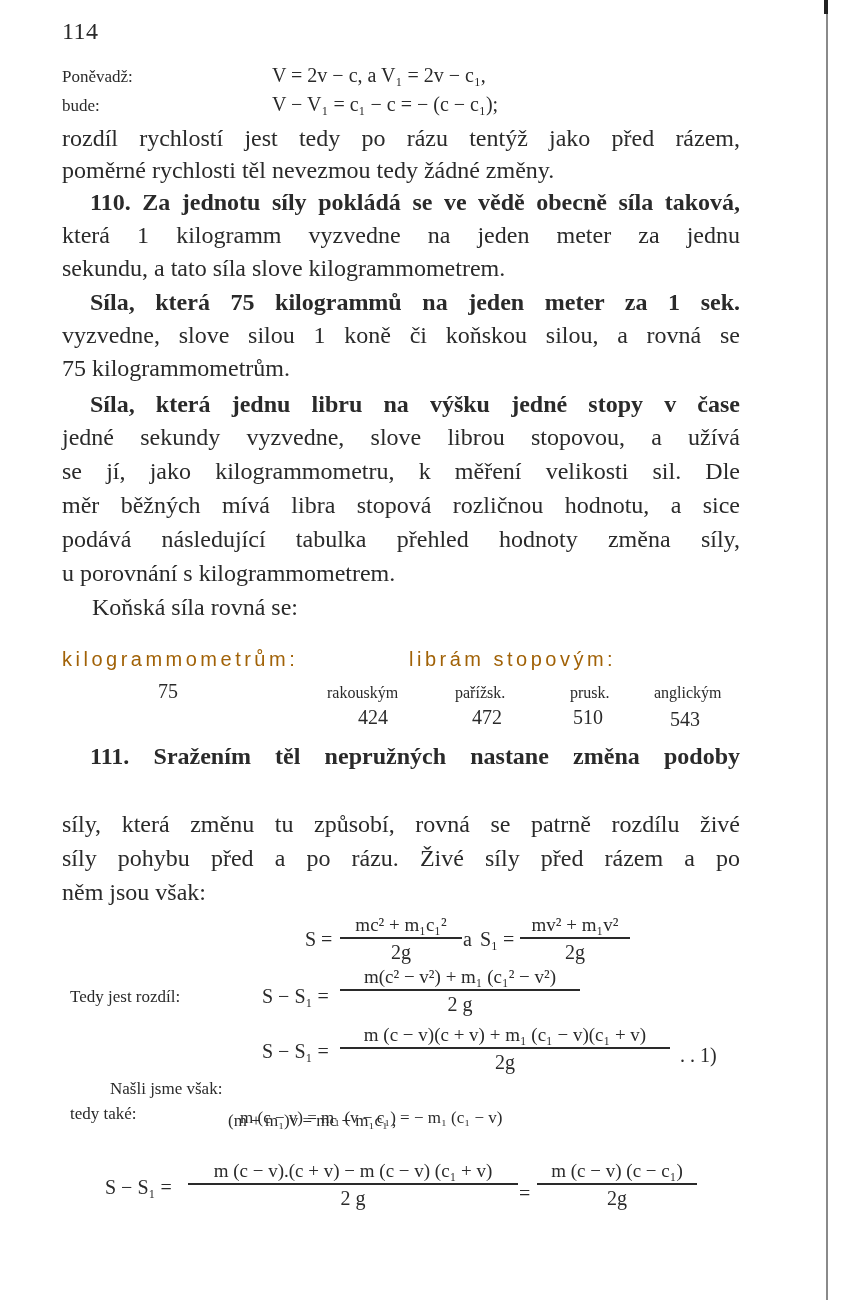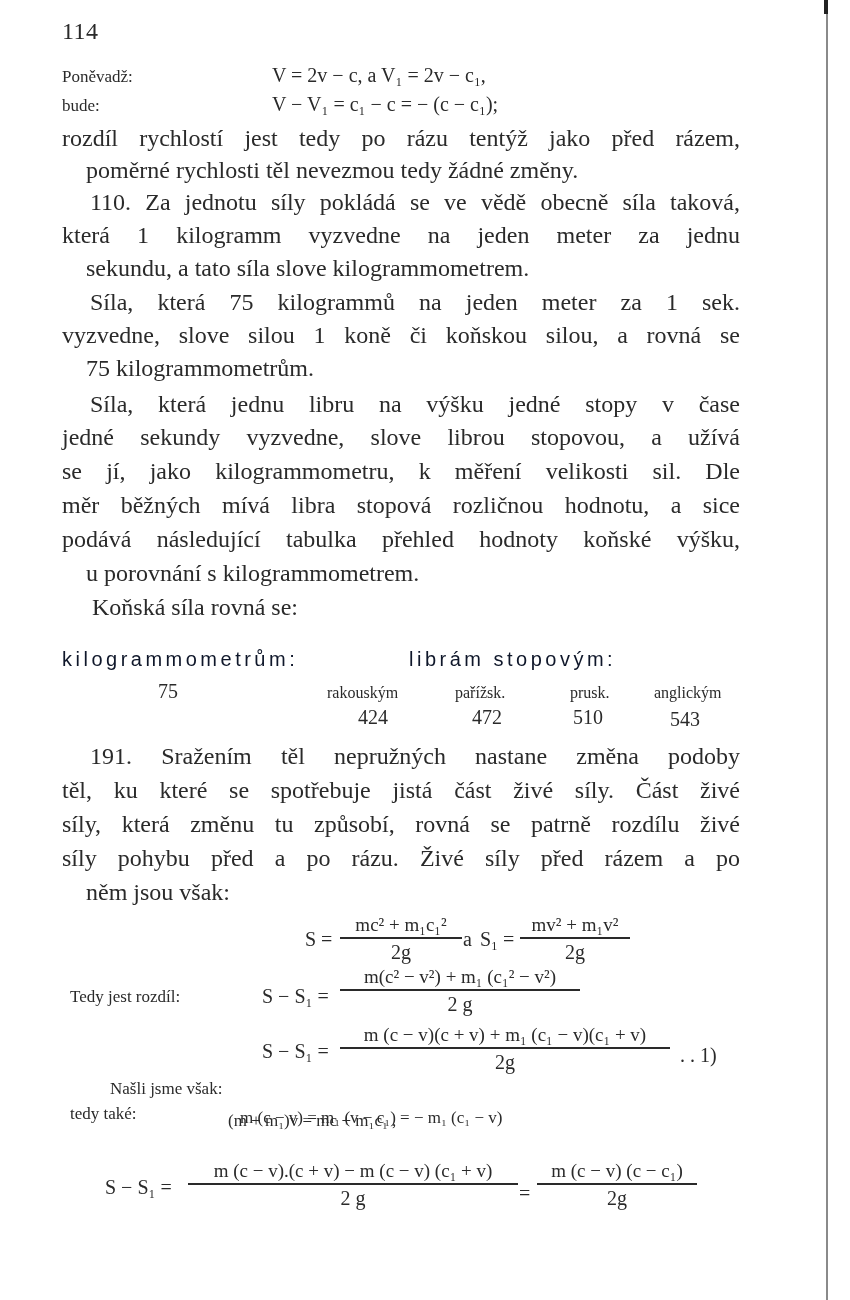--- a/index.html
+++ b/index.html
@@ -8,24 +8,24 @@
       font-family:"Liberation Serif","DejaVu Serif",serif; color:#2a2a2a;
     }
     .page { position:absolute; left:0; top:0; width:850px; height:1300px; }
     .edge-line { position:absolute; left:826px; top:0; width:1.5px; height:1300px; background:#8a8a8a; }
     .edge-top { position:absolute; left:824px; top:0; width:4px; height:14px; background:#222; }
     .pageno { position:absolute; left:62px; top:18px; font-size:24px; letter-spacing:0.5px; }
     .abs { position:absolute; white-space:nowrap; }
     .small { font-size:17px; }
     .body-line { position:absolute; left:62px; width:678px; font-size:24px; line-height:30px; white-space:nowrap;
                  text-align:justify; text-align-last:justify; }
-    .indent { left:90px; width:650px; }
-    .last { text-align-last:left;margin-left:24px; }
+    .indent { left:90px; width:650px;font-weight:bold; }
+    .last { text-align-last:left; }
     .eq { font-size:20px; }
-    .spaced { font-family:"Liberation Sans","DejaVu Sans",sans-serif; font-size:20px; letter-spacing:3.5px; color:#0f172a; }
+    .spaced { font-family:"Liberation Sans","DejaVu Sans",sans-serif; font-size:20px; letter-spacing:3.5px; color:#a16207; }
     .tbl { font-size:16px; }
     .tblnum { font-size:20px; }
     .frac { position:absolute; display:flex; flex-direction:column; align-items:center; }
     .frac .num { white-space:nowrap; font-size:19px; padding:0 2px; }
     .frac .bar { width:100%; height:1.5px; background:#2a2a2a; margin:1px 0 2px 0; }
     .frac .den { white-space:nowrap; font-size:20px; }
   </style>
 </head>
 <body>
 
@@ -48,41 +48,40 @@
   <div class="body-line last" style="top:253px;">sekundu, a tato síla slove kilogrammometrem.</div>
 
   <div class="body-line indent" style="top:287px;">Síla, která 75 kilogrammů na jeden meter za 1 sek.</div>
   <div class="body-line" style="top:320px;">vyzvedne, slove silou 1 koně či koňskou silou, a rovná se</div>
   <div class="body-line last" style="top:353px;">75 kilogrammometrům.</div>
 
   <div class="body-line indent" style="top:389px;">Síla, která jednu libru na výšku jedné stopy v čase</div>
   <div class="body-line" style="top:422px;">jedné sekundy vyzvedne, slove librou stopovou, a užívá</div>
   <div class="body-line" style="top:456px;">se jí, jako kilogrammometru, k měření velikosti sil. Dle</div>
   <div class="body-line" style="top:490px;">měr běžných mívá libra stopová rozličnou hodnotu, a sice</div>
-  <div class="body-line" style="top:524px;">podává následující tabulka přehled hodnoty koňské výšku,</div>
+  <div class="body-line" style="top:524px;">podává následující tabulka přehled hodnoty změna síly,</div>
   <div class="body-line last" style="top:558px;">u porovnání s kilogrammometrem.</div>
 
   <div class="abs" style="left:92px;top:594px;font-size:24px;">Koňská síla rovná se:</div>
 
   <div class="abs spaced" style="left:62px;top:648px;">kilogrammometrům:</div>
   <div class="abs spaced" style="left:409px;top:648px;">librám stopovým:</div>
   <div class="abs tblnum" style="left:158px;top:680px;">75</div>
 
   <div class="abs tbl" style="left:327px;top:684px;">rakouským</div>
   <div class="abs tbl" style="left:455px;top:684px;">pařížsk.</div>
   <div class="abs tbl" style="left:570px;top:684px;">prusk.</div>
   <div class="abs tbl" style="left:654px;top:684px;">anglickým</div>
 
   <div class="abs tblnum" style="left:358px;top:706px;">424</div>
   <div class="abs tblnum" style="left:472px;top:706px;">472</div>
   <div class="abs tblnum" style="left:573px;top:706px;">510</div>
   <div class="abs tblnum" style="left:670px;top:708px;">543</div>
 
-  <div class="body-line indent" style="top:741px;">191. Sražením těl nepružných nastane změna podoby</div>
-  <div class="body-line" style="top:775px;">těl, ku které se spotřebuje jistá část živé síly. Část živé</div>
+  <div class="body-line indent" style="top:741px;">111. Sražením těl nepružných nastane změna podoby</div>
   <div class="body-line" style="top:809px;">síly, která změnu tu způsobí, rovná se patrně rozdílu živé</div>
   <div class="body-line" style="top:843px;">síly pohybu před a po rázu. Živé síly před rázem a po</div>
   <div class="body-line last" style="top:877px;">něm jsou však:</div>
 
   <div class="abs eq" style="left:305px;top:928px;">S =</div>
   <div class="frac" style="left:340px;top:914px;width:122px;">
     <div class="num">mc² + m₁c₁²</div>
     <div class="bar"></div>
     <div class="den">2g</div>
   </div>

